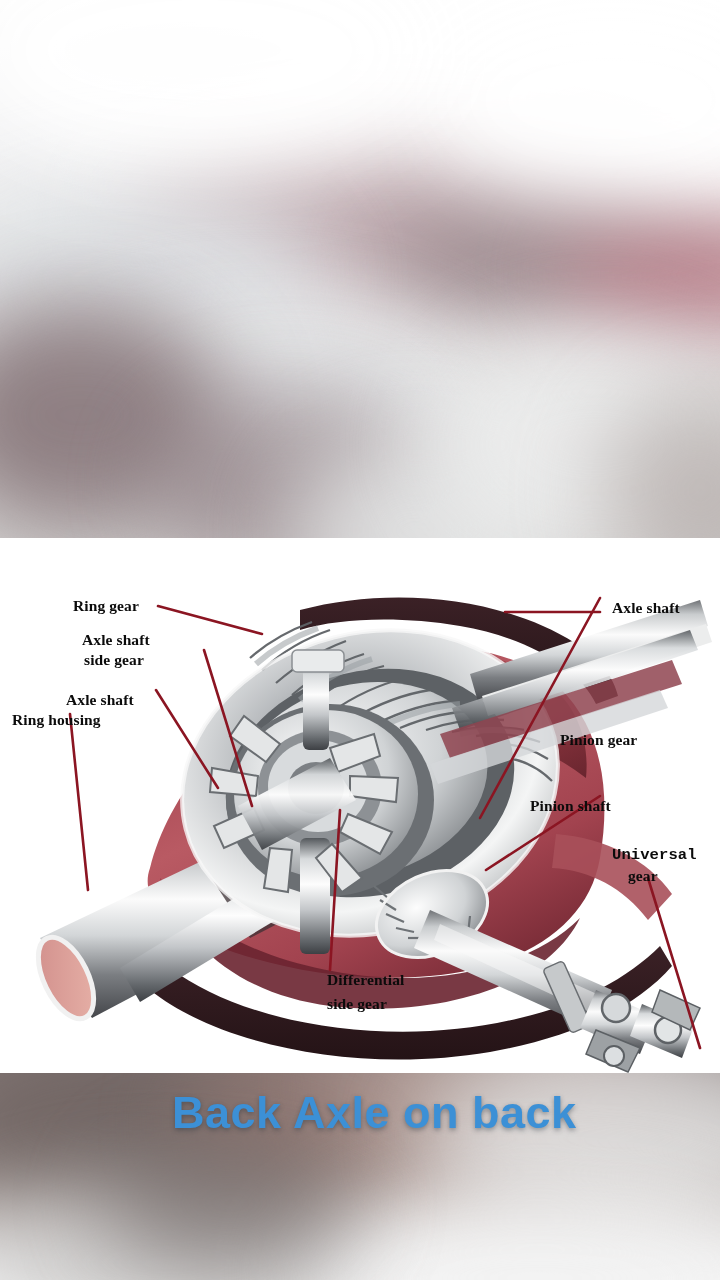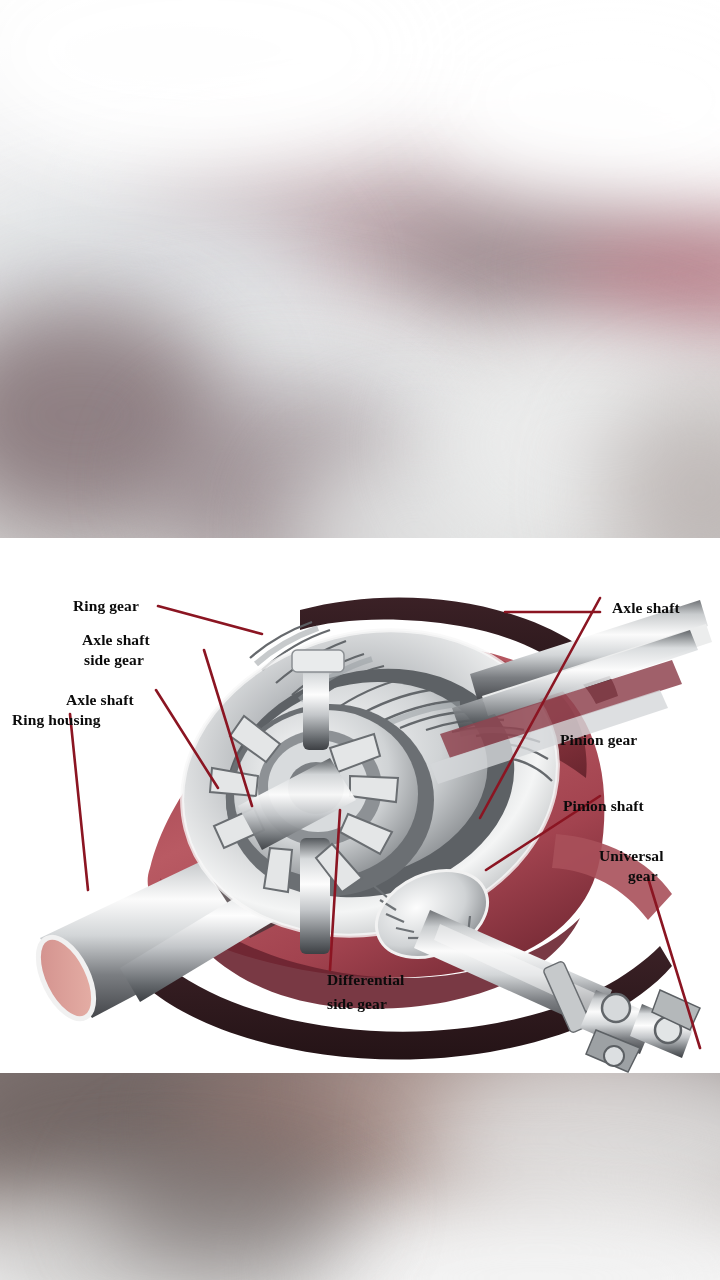--- a/index.html
+++ b/index.html
@@ -232,33 +232,34 @@
       </g>
     </svg>
 
     <div class="lbl" style="left:73px;top:58px;">Ring gear</div>
     <div class="lbl" style="left:82px;top:92px;">Axle shaft</div>
     <div class="lbl" style="left:84px;top:112px;">side gear</div>
     <div class="lbl" style="left:66px;top:152px;">Axle shaft</div>
     <div class="lbl" style="left:12px;top:172px;">Ring housing</div>
     <div class="lbl" style="left:612px;top:60px;">Axle shaft</div>
     <div class="lbl" style="left:560px;top:192px;font-family:Liberation Serif, serif;">Pinion gear</div>
-    <div class="lbl" style="left:563px;top:258px;">Pinion shaft</div>
-    <div class="lbl" style="left:599px;top:308px;">Universal</div>
+    <div class="lbl" style="left:530px;top:258px;">Pinion shaft</div>
+    <div class="lbl" style="left:612px;top:308px;font-family:Liberation Mono, monospace;">Universal</div>
     <div class="lbl" style="left:628px;top:328px;">gear</div>
     <div class="lbl" style="left:327px;top:432px;">Differential</div>
     <div class="lbl" style="left:327px;top:456px;">side gear</div>
   </div>
 
   <div class="blurband" id="blur-bottom">
     <div class="bl" style="left:-80px;top:-50px;width:420px;height:200px;background:#6f6361;opacity:.9;"></div>
     <div class="bl" style="left:180px;top:-40px;width:330px;height:180px;background:#9c7f79;opacity:.7;"></div>
     <div class="bl" style="left:330px;top:-60px;width:330px;height:150px;background:#bfa9a2;opacity:.55;"></div>
     <div class="bl" style="left:420px;top:-30px;width:400px;height:190px;background:#e6e6e6;opacity:.8;"></div>
     <div class="bl" style="left:-40px;top:110px;width:420px;height:160px;background:#cfcecd;opacity:.8;"></div>
     <div class="bl" style="left:300px;top:120px;width:480px;height:170px;background:#f3f3f3;opacity:.9;"></div>
     <div class="bl" style="left:100px;top:60px;width:260px;height:140px;background:#5f5554;opacity:.55;"></div>
   </div>
 
   <div id="caption">
+    <div class="capline">Back Axle on back</div>
   </div>
 
 </div>
 
 </body></html>

